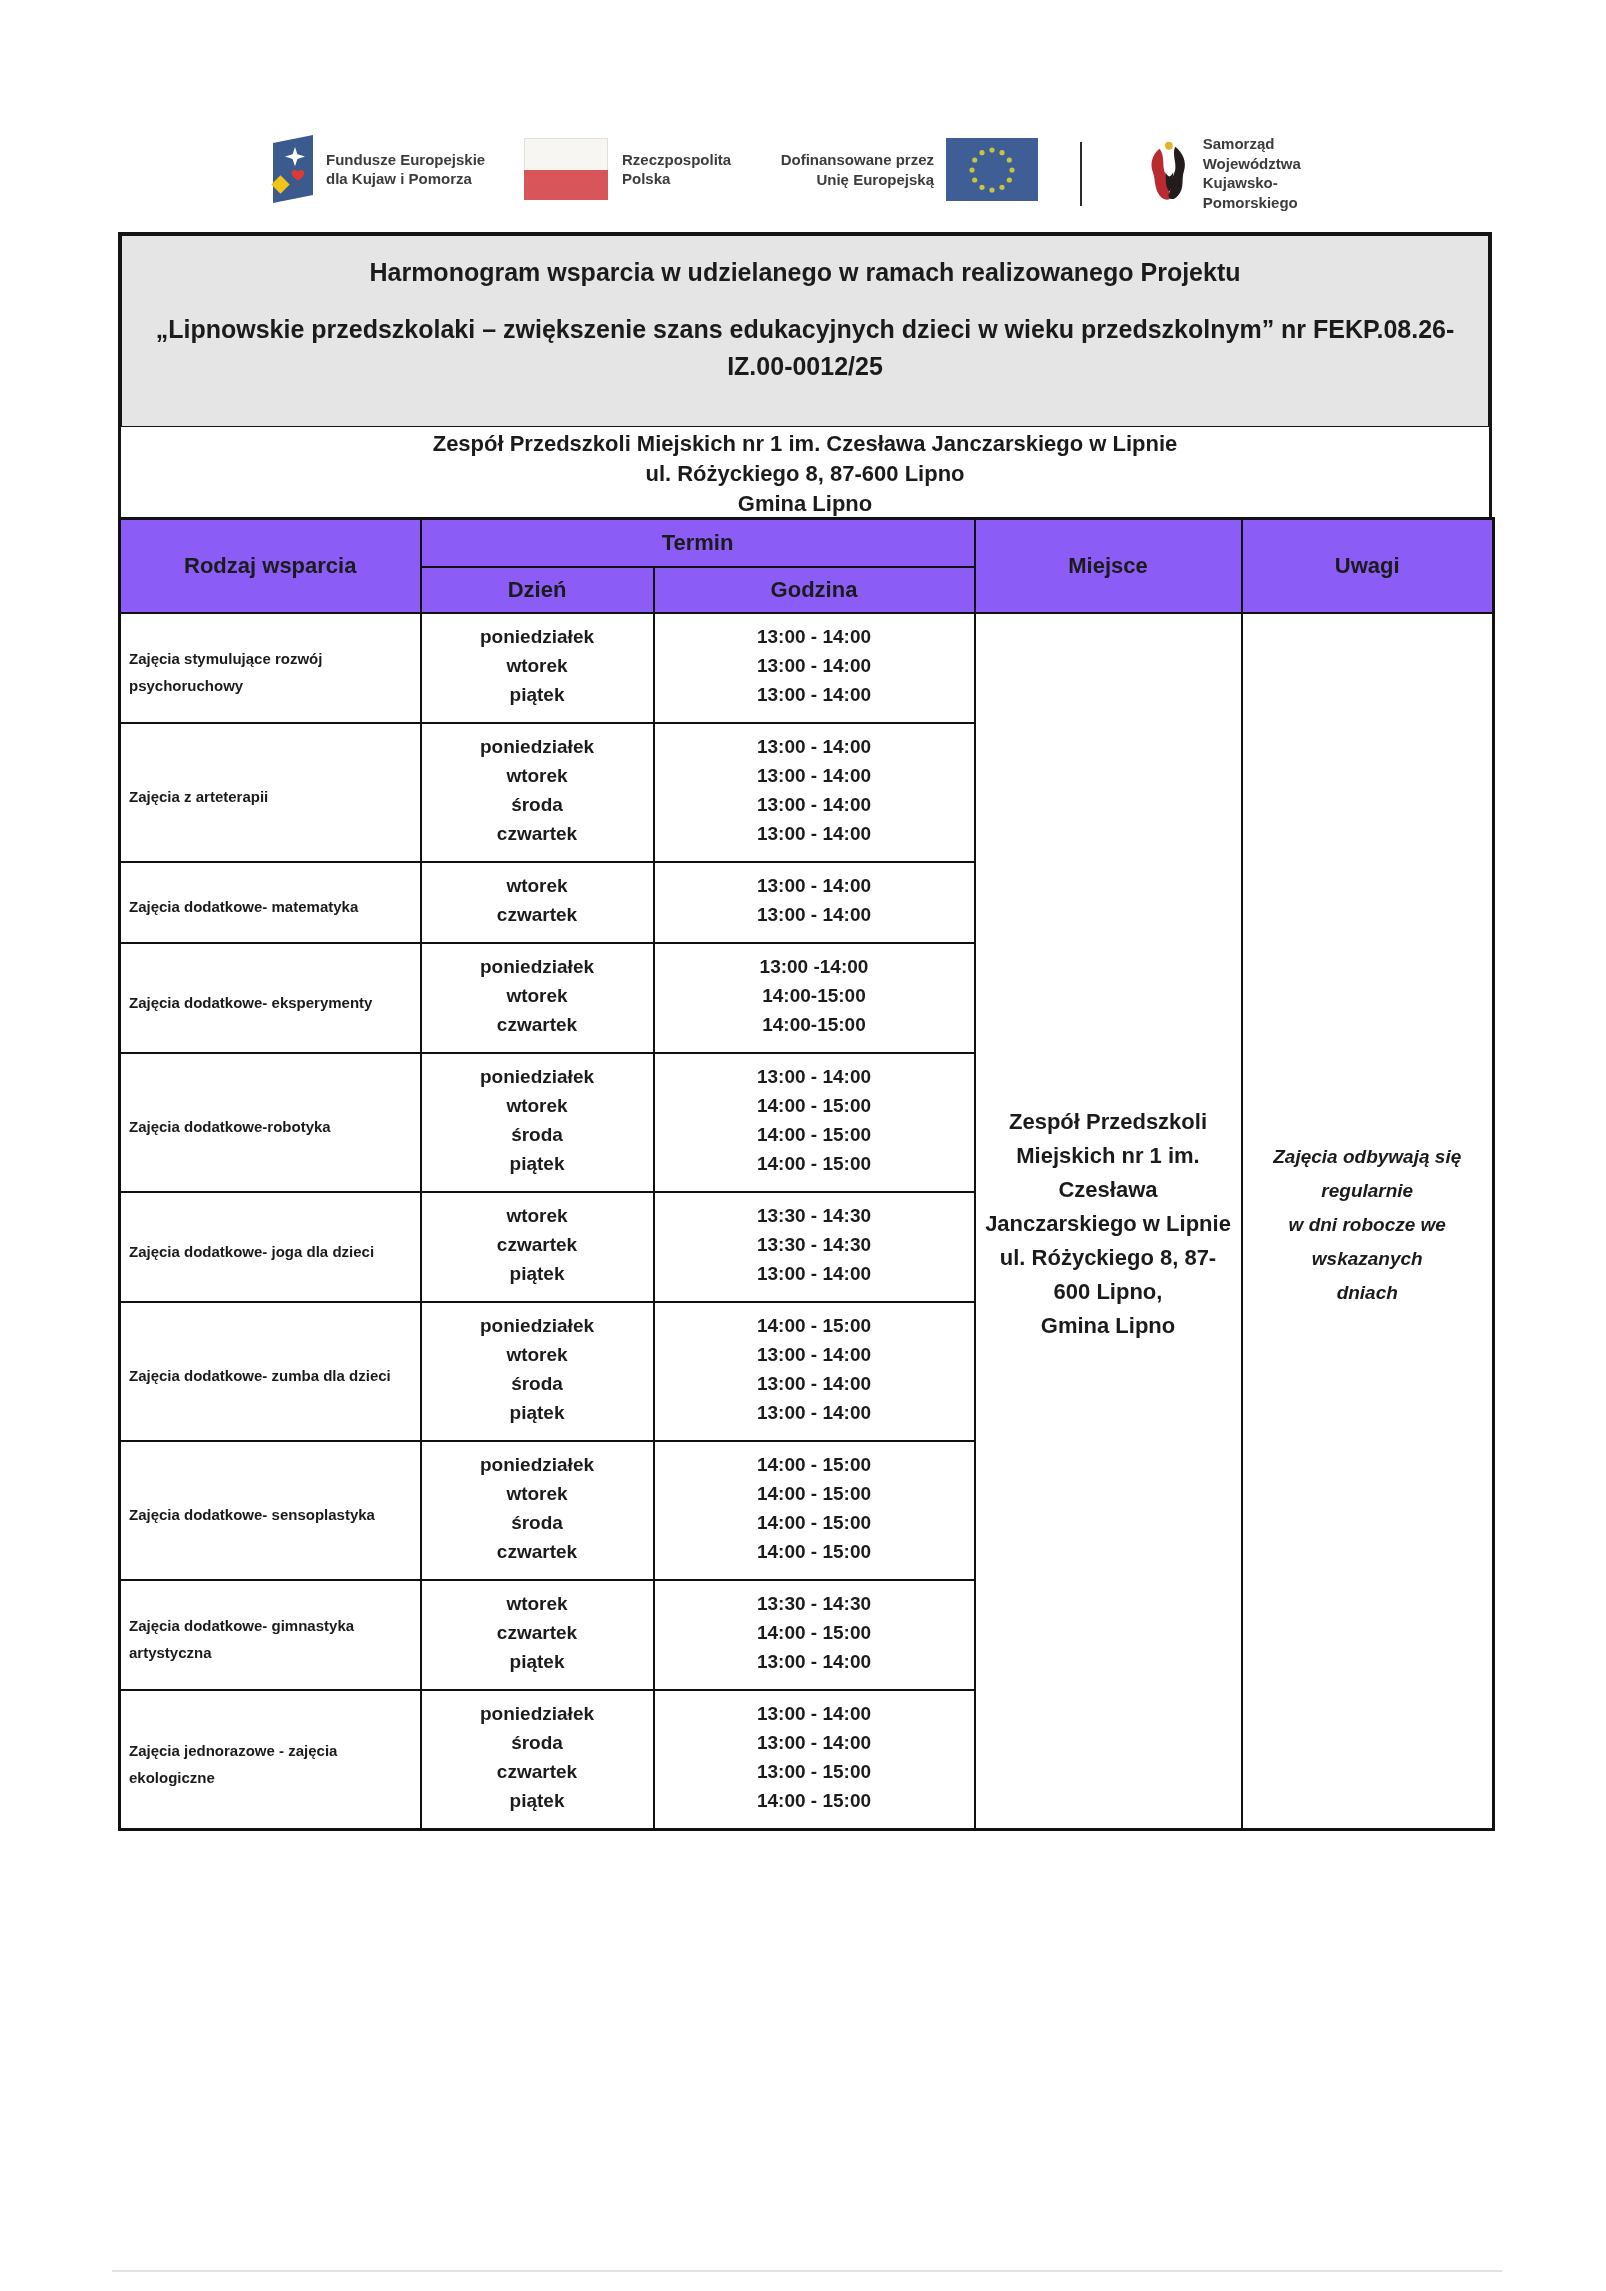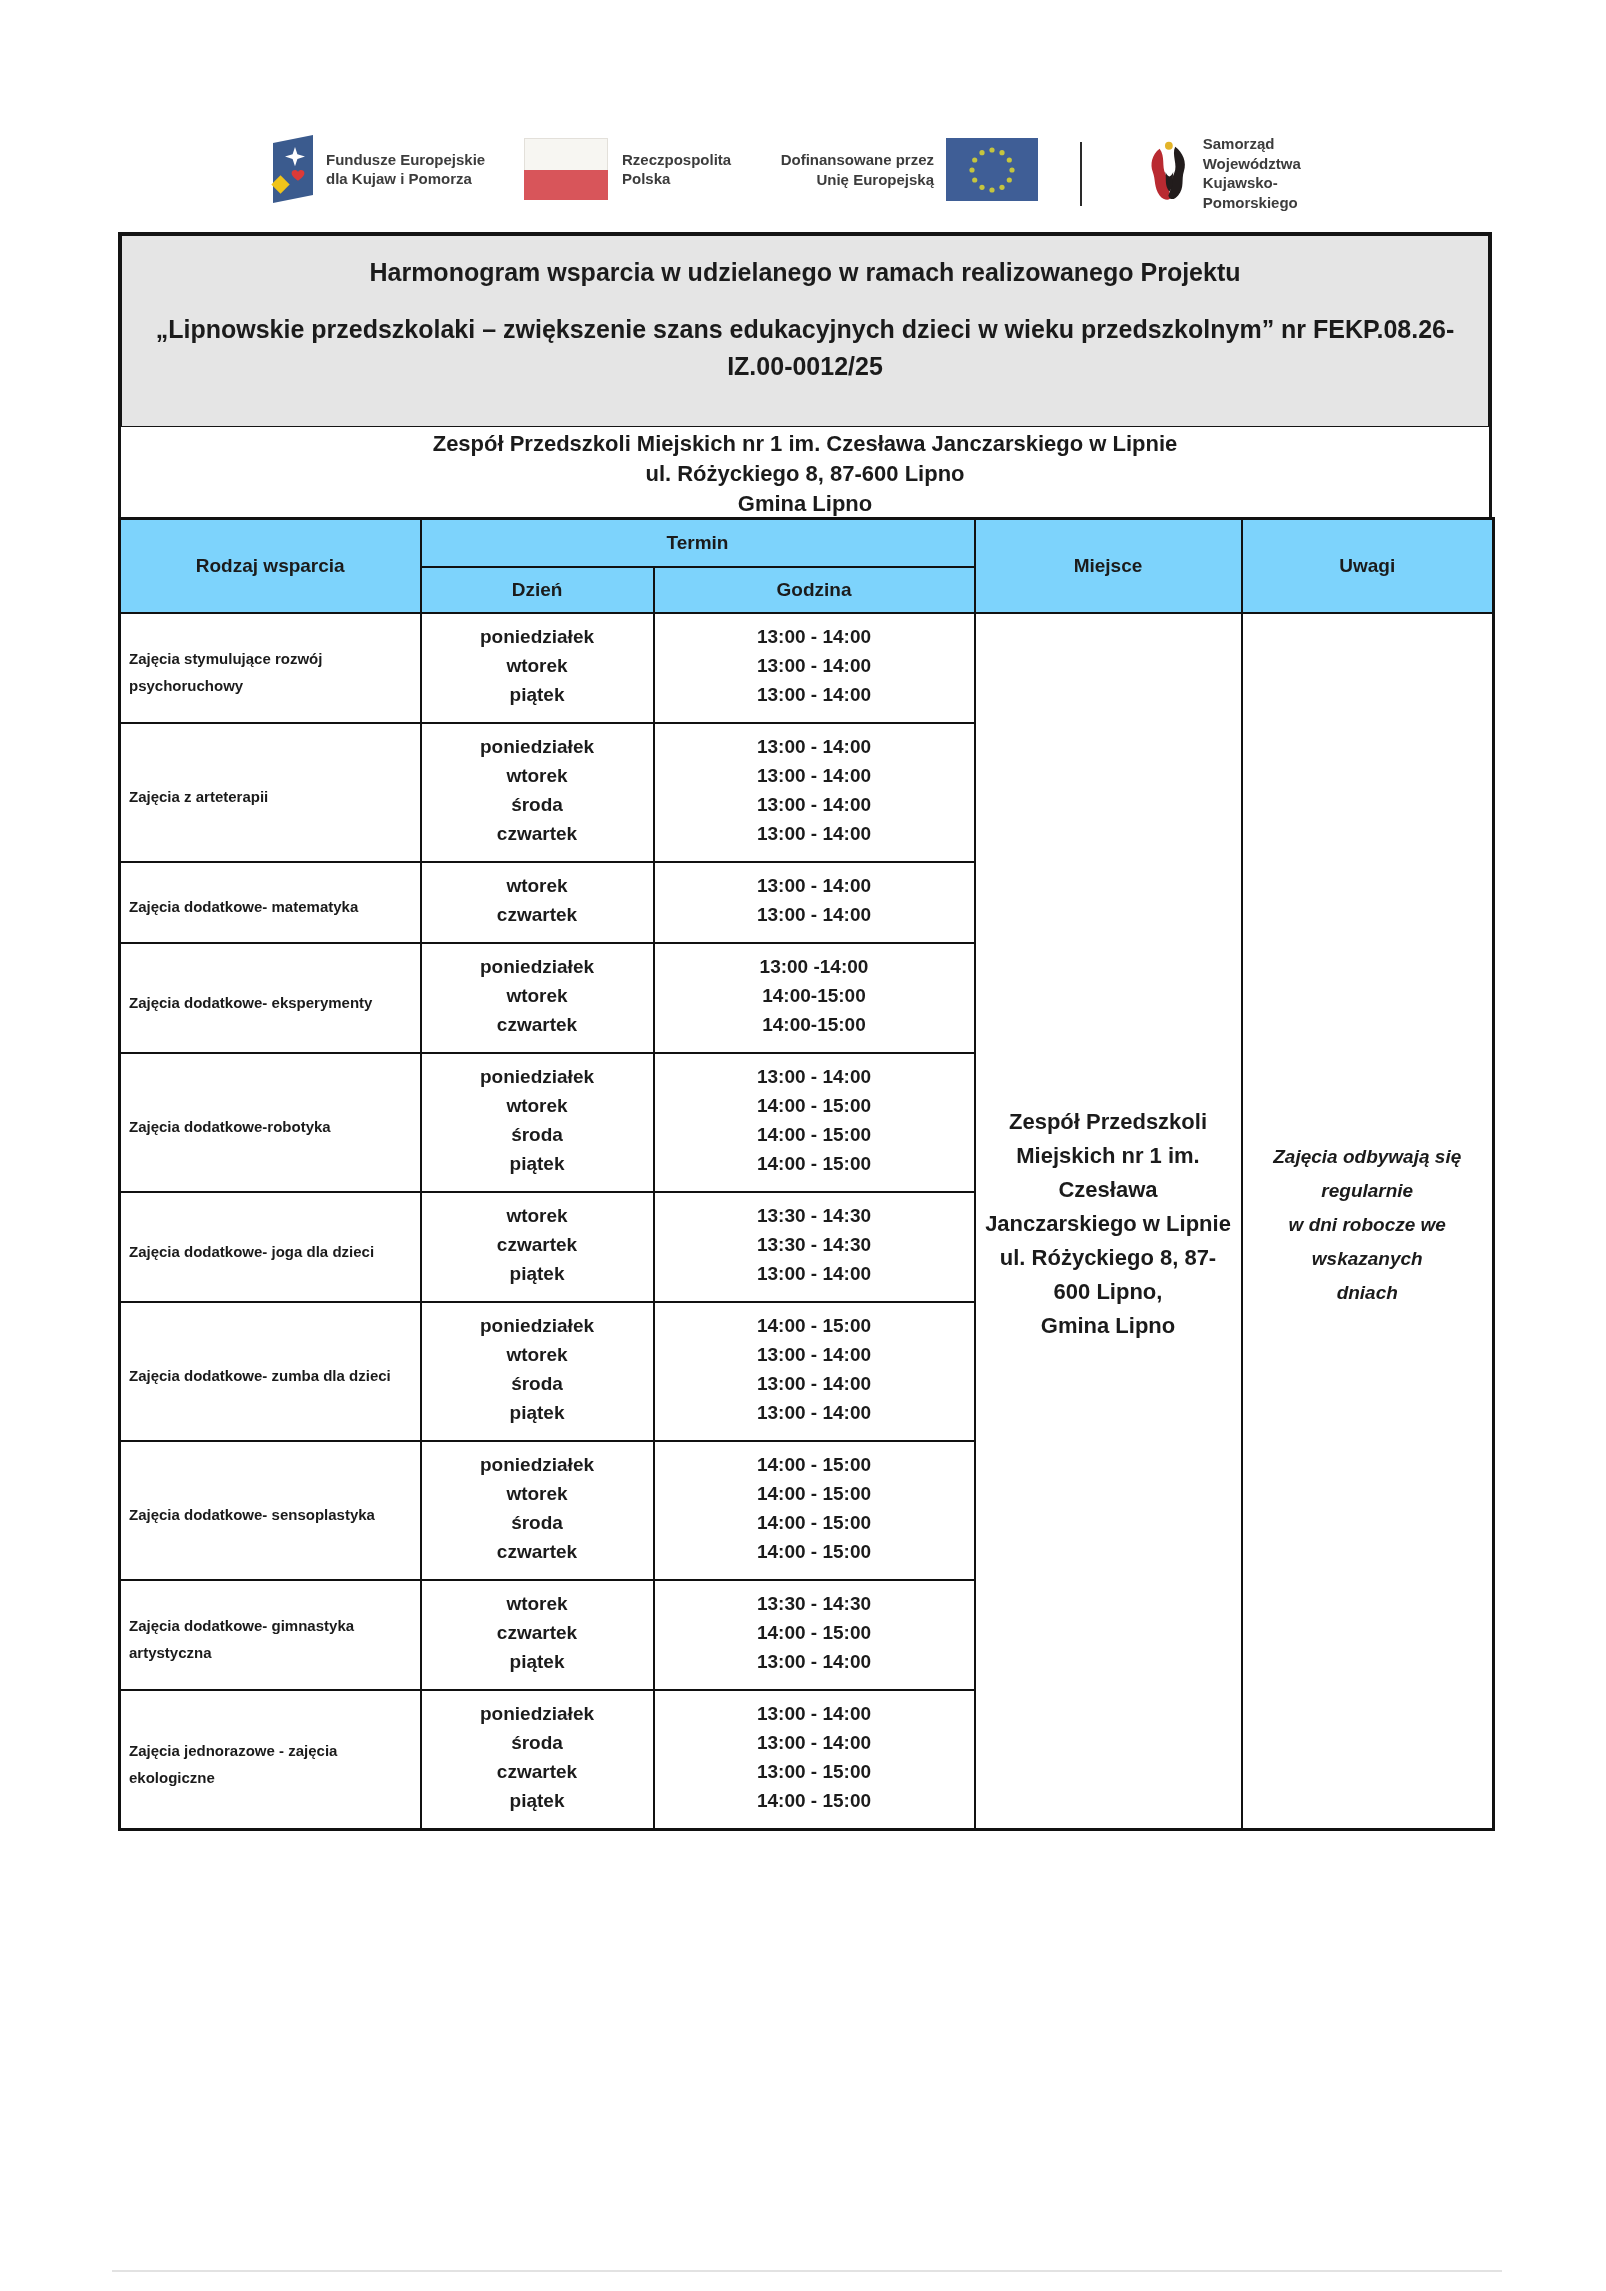--- a/index.html
+++ b/index.html
@@ -40,21 +40,21 @@
   .school{
     top:427px;height:93px;background:#ffffff;border:3px solid #141414;border-top:none;
     text-align:center;font-weight:bold;font-size:22px;line-height:30px;padding-top:2px;
   }
 
   
   .sched-wrap{top:517px;}
   table.sched{border-collapse:collapse;width:1374px;table-layout:fixed;background:#ffffff;}
   table.sched{border:3px solid #111;}
   .sched th{
-    border:2px solid #111;font-size:19px;font-weight:bold;padding:0;background:#7dd3fc;
+    border:2px solid #111;font-size:22px;font-weight:bold;padding:0;background:#8b5cf6;
   }
   .sched thead tr.h1 th{height:46px;}
   .sched thead tr.h2 th{height:44px;}
   .sched td{border-left:2px solid #111;border-right:2px solid #111;padding:0;}
   .sched tr.group-first td{border-top:2px solid #111;}
   .sched tr.group-first td{padding-top:8px;}
   .sched tr.group-last td{padding-bottom:13px;}
   td.col-name{
     font-size:15px;font-weight:bold;text-align:left;padding-left:8px;padding-right:0;
     line-height:27px;vertical-align:middle;

